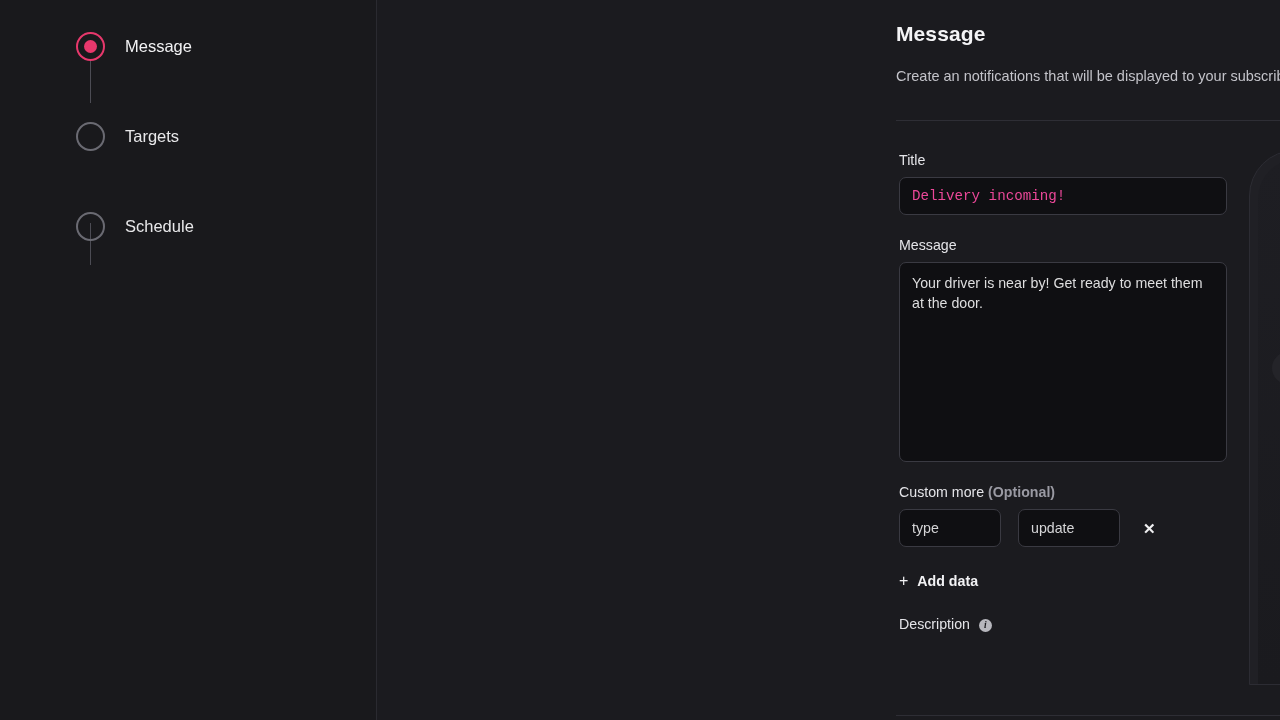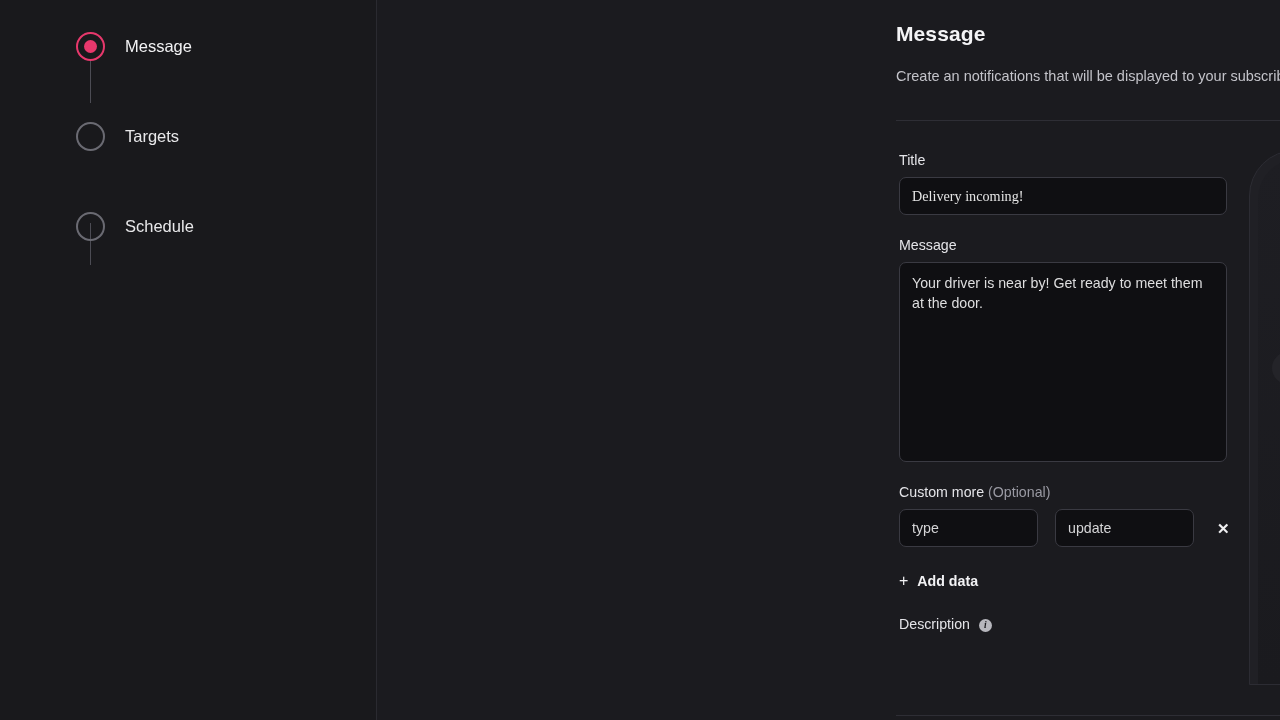--- a/index.html
+++ b/index.html
@@ -56,57 +56,57 @@
     position: absolute; left: 519px; width: 672px; height: 1px; background: #2e2e35;
   }
   .hr.top { top: 120px; }
   .hr.bottom { top: 715px; }
 
   
   .form { position: absolute; left: 522px; top: 152px; width: 330px; }
   .field-label {
     font-size: 14.2px; color: #e4e4e8; margin-bottom: 9px; display: block;
   }
-  .field-label .muted { color: #9a9aa3; }
+  .field-label .muted { color: #9a9aa3; font-weight: bold; }
   .info-icon {
     display: inline-flex; align-items: center; justify-content: center;
     width: 13px; height: 13px; border-radius: 50%;
     background: #b7b7bd; color: #1b1b1f;
     font-size: 9.5px; font-weight: bold; font-style: italic;
     vertical-align: 1px; margin-left: 5px;
     font-family: "Liberation Serif", serif;
   }
   .input {
     width: 328px; height: 38px;
     background: #0f0f12;
     border: 1px solid #3a3a42;
     border-radius: 7px;
-    color: #e5e5e5; font-size: 14.2px;
+    color: #ec4899; font-size: 14.2px;
     padding: 1px 12px;
-    font-family: Liberation Serif, serif;
+    font-family: Liberation Mono, monospace;
     outline: none;
     display: flex; align-items: center;
   }
   .textarea {
     width: 328px; height: 200px;
     background: #0f0f12;
     border: 1px solid #3a3a42;
     border-radius: 7px;
     color: #dededf; font-size: 14.2px;
     padding: 11px 12px;
     line-height: 1.4;
     font-family: "Liberation Sans", sans-serif;
     outline: none; resize: none;
     display: block;
   }
   .gap-a { height: 22px; }
   .gap-b { height: 22px; }
   .kv-row { display: flex; align-items: center; gap: 17px; }
   .kv-input {
-    width: 139px; height: 38px;
+    width: 102px; height: 38px;
     background: #0f0f12;
     border: 1px solid #3a3a42;
     border-radius: 7px;
     color: #d6d6d8; font-size: 14.2px;
     padding: 0 12px;
     font-family: "Liberation Sans", sans-serif;
     outline: none;
   }
   .kv-remove {
     background: none; border: none; cursor: pointer;

